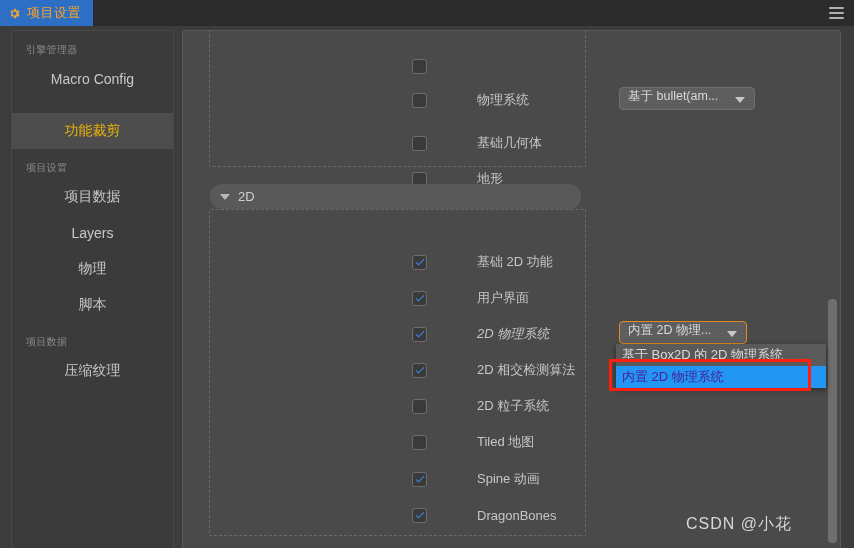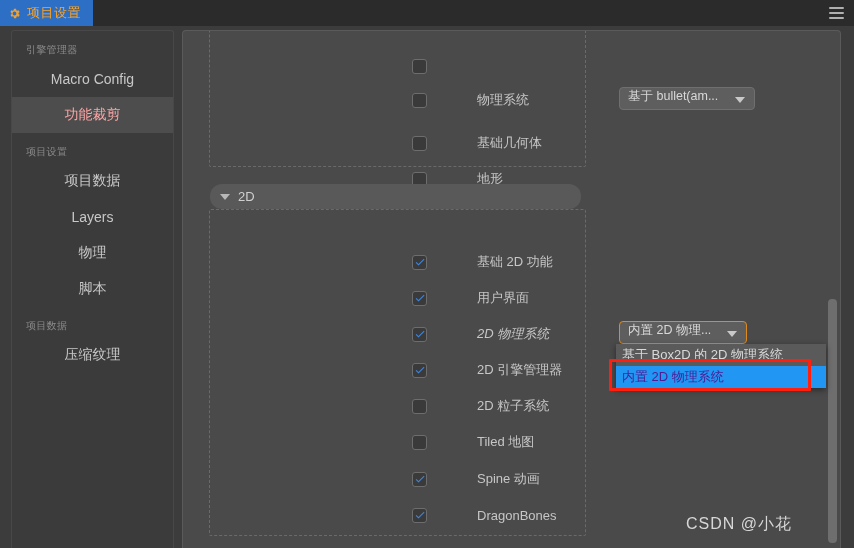--- a/index.html
+++ b/index.html
@@ -44,21 +44,21 @@
   }
   .side-group-title {
     font-size: 10px; color: #8a8a8a;
     padding: 12px 0 4px 14px;
     letter-spacing: .3px;
   }
   .side-item {
     height: 36px; display: flex; align-items: center; justify-content: center;
     font-size: 14px; color: #c8c8c8;
   }
-  .side-item.active { background: #4d4d4d; color: #fca5a5; }
+  .side-item.active { background: #4d4d4d; color: #eab308; margin-top: 16px; }
 
   
   .main-panel {
     position: absolute; left: 182px; top: 30px; width: 659px; height: 518px;
     background: #4a4a4a;
     border: 1px solid #5a5a5a;
     border-bottom: none;
     border-top-left-radius: 4px; border-top-right-radius: 4px;
     overflow: hidden;
   }
@@ -299,21 +299,21 @@
       </div>
 
       <div class="red-box" style="left:426px; top:328px; width:202px; height:32px;"></div>
 
       <div class="row" style="position:absolute; left:209px; top:321px; width:380px;">
         <div class="cbox checked" style="margin-left:20px;">
           <svg width="12" height="12" viewBox="0 0 24 24">
               <path fill="#3d86e0" d="M9 16.2 4.8 12l-1.4 1.4L9 19 21 7l-1.4-1.4z"></path>
             </svg>
         </div>
-        <span class="row-label">2D 引擎管理器</span>
+        <span class="row-label">2D 相交检测算法</span>
       </div>
 
       <div class="row" style="position:absolute; left:209px; top:357px; width:380px;">
         <div class="cbox" style="margin-left:20px;">
           
         </div>
         <span class="row-label">2D 粒子系统</span>
       </div>
 
       <div class="row" style="position:absolute; left:209px; top:393px; width:380px;">

